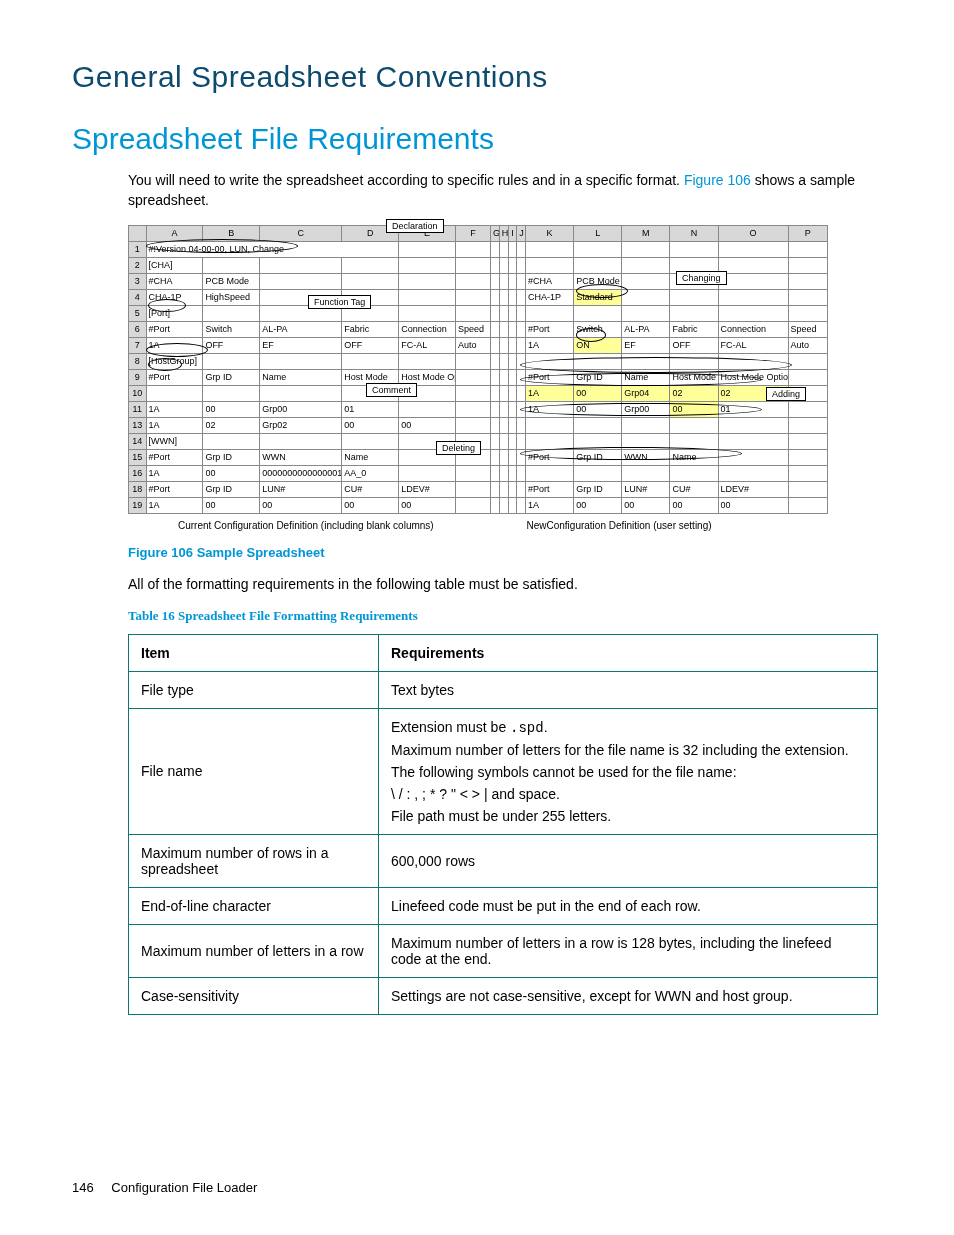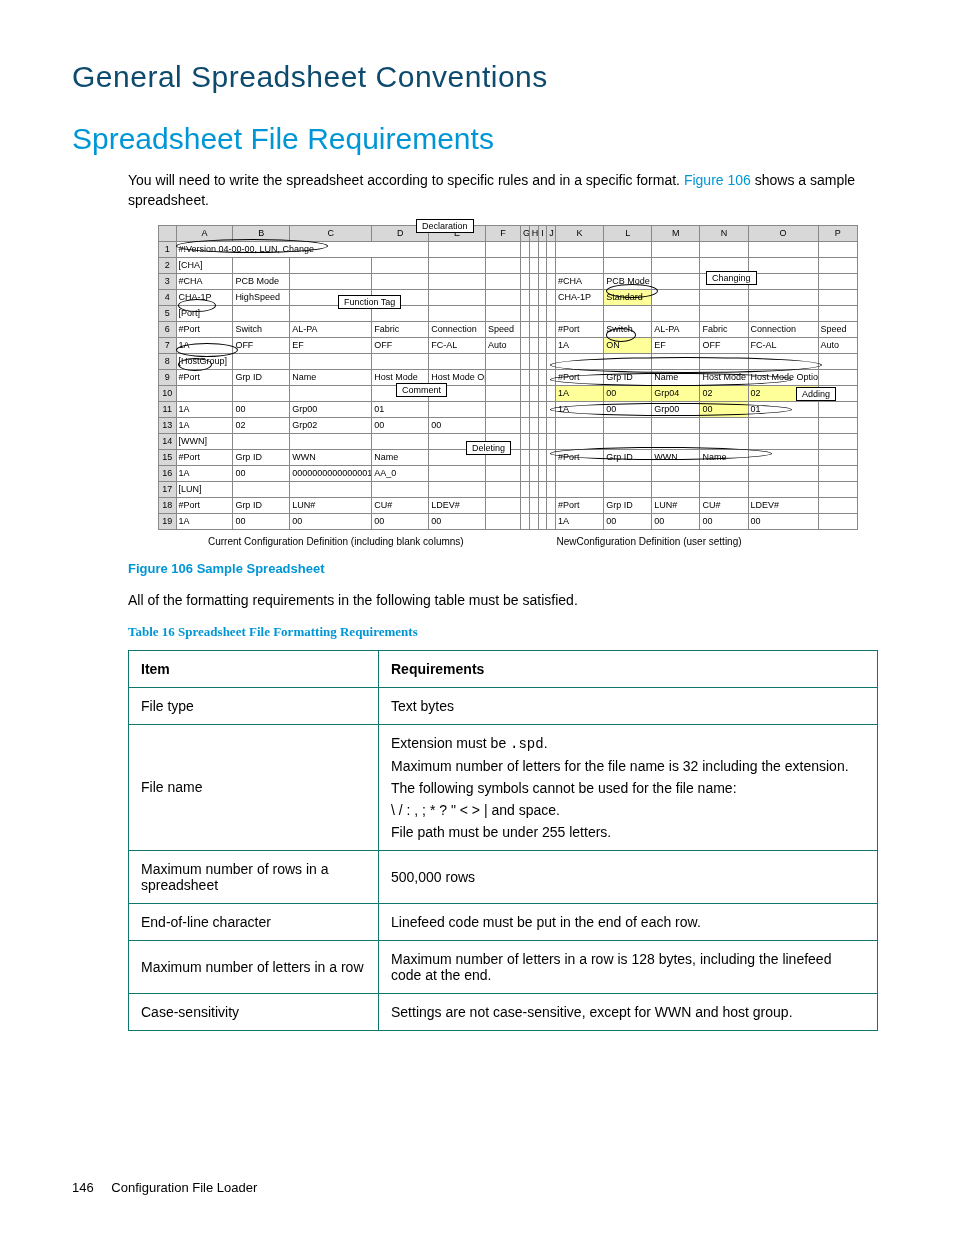--- a/index.html
+++ b/index.html
@@ -39,21 +39,21 @@
   .tbl-caption {
     color: #0096d6;
     font-weight: bold;
     font-size: 13px;
     margin: 10px 0 10px 56px;
     font-family: Liberation Serif, serif;
   }
 
   
   .sheet-wrap {
-    margin-left: 86px;
+    margin-left: 56px;
     position: relative;
     width: 700px;
   }
   table.sheet {
     border-collapse: collapse;
     font-size: 9px;
     color: #000;
     table-layout: fixed;
     width: 700px;
   }
@@ -472,39 +472,20 @@
           <td></td>
           <td></td>
           <td></td>
           <td></td>
           <td></td>
           <td></td>
           <td></td>
           <td></td>
         </tr>
     <tr>
-          <td class="rh">17</td>
-          <td>[LUN]</td>
-          <td></td>
-          <td></td>
-          <td></td>
-          <td></td>
-          <td></td>
-          <td></td>
-          <td></td>
-          <td></td>
-          <td></td>
-          <td></td>
-          <td></td>
-          <td></td>
-          <td></td>
-          <td></td>
-          <td></td>
-        </tr>
-    <tr>
           <td class="rh">18</td>
           <td>#Port</td>
           <td>Grp ID</td>
           <td>LUN#</td>
           <td>CU#</td>
           <td>LDEV#</td>
           <td></td>
           <td></td>
           <td></td>
           <td></td>
@@ -568,21 +549,21 @@
     <td class="multi" id="fname-cell">
           <p>Extension must be <span class="mono">.spd</span>.</p>
           <p>Maximum number of letters for the file name is 32 including the extension.</p>
           <p>The following symbols cannot be used for the file name:</p>
           <p>\ / : , ; * ? " &lt; &gt; | and space.</p>
           <p>File path must be under 255 letters.</p>
         </td>
   </tr>
   <tr>
     <td>Maximum number of rows in a spreadsheet</td>
-    <td>500,000 rows</td>
+    <td>600,000 rows</td>
   </tr>
   <tr>
     <td>End-of-line character</td>
     <td>Linefeed code must be put in the end of each row.</td>
   </tr>
   <tr>
     <td>Maximum number of letters in a row</td>
     <td>Maximum number of letters in a row is 128 bytes, including the linefeed code at the end.</td>
   </tr>
   <tr>

